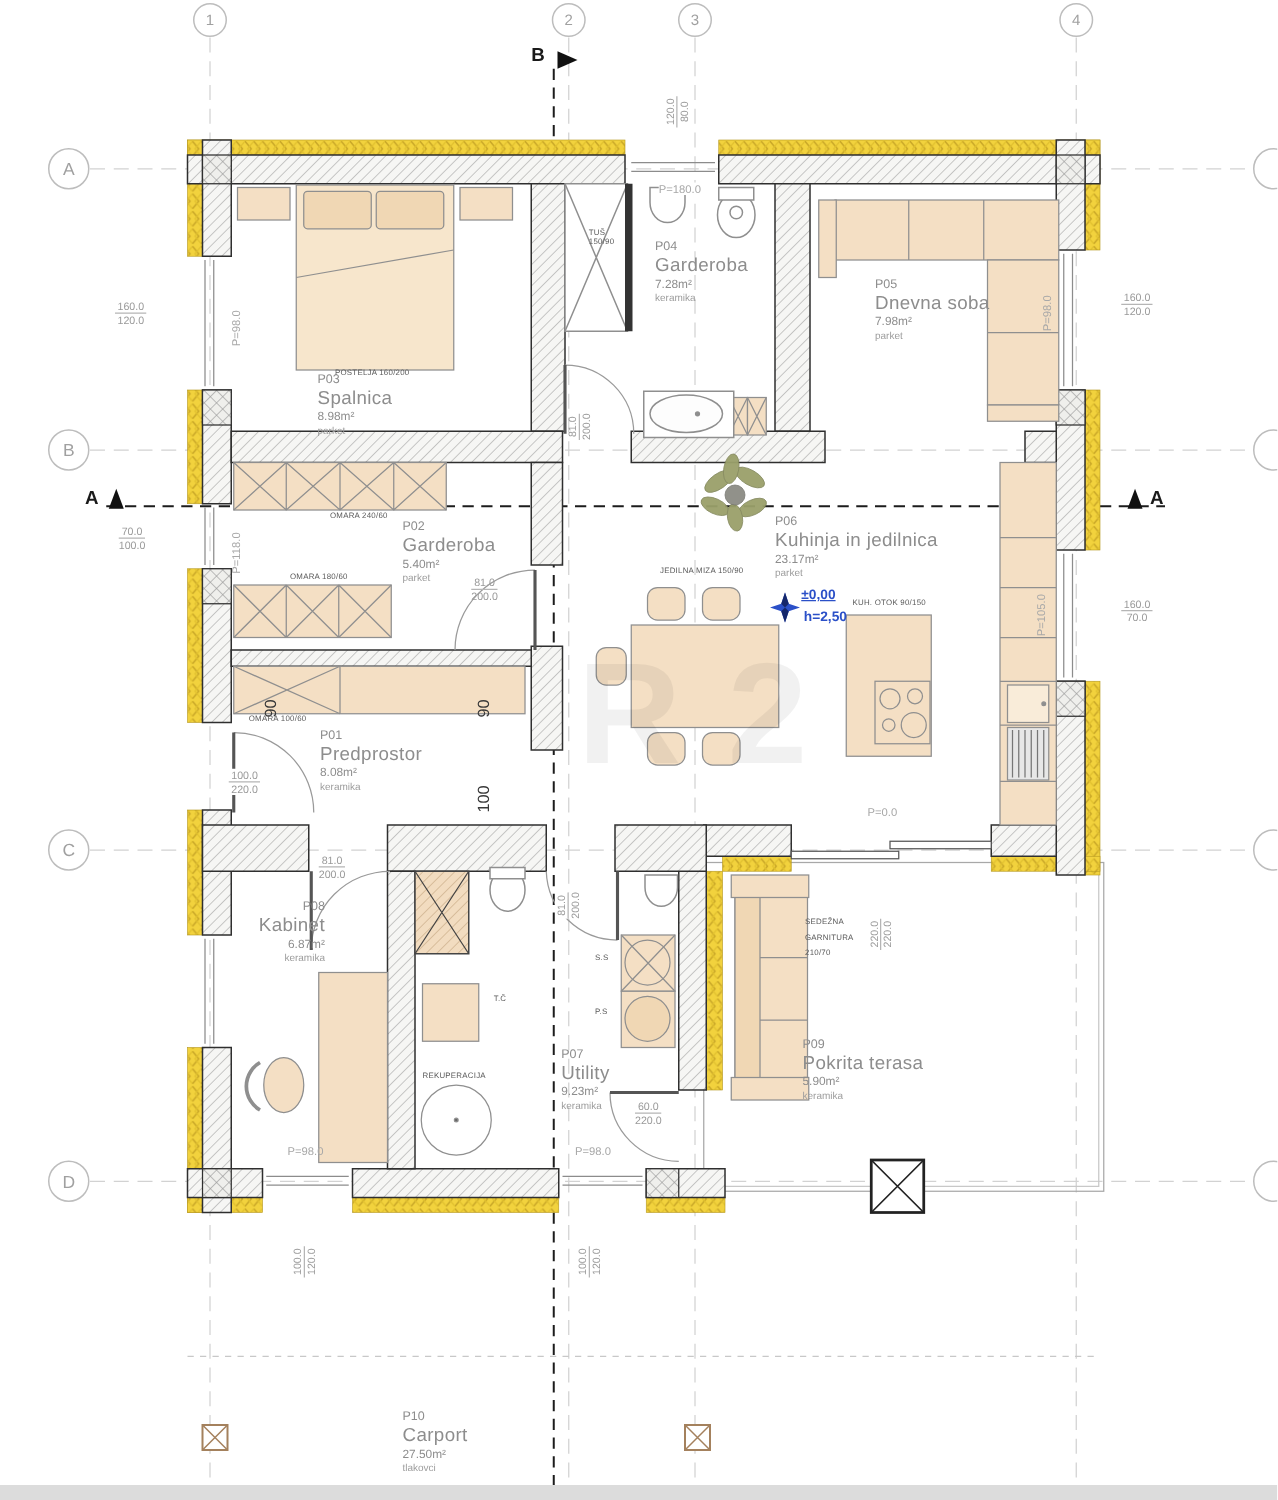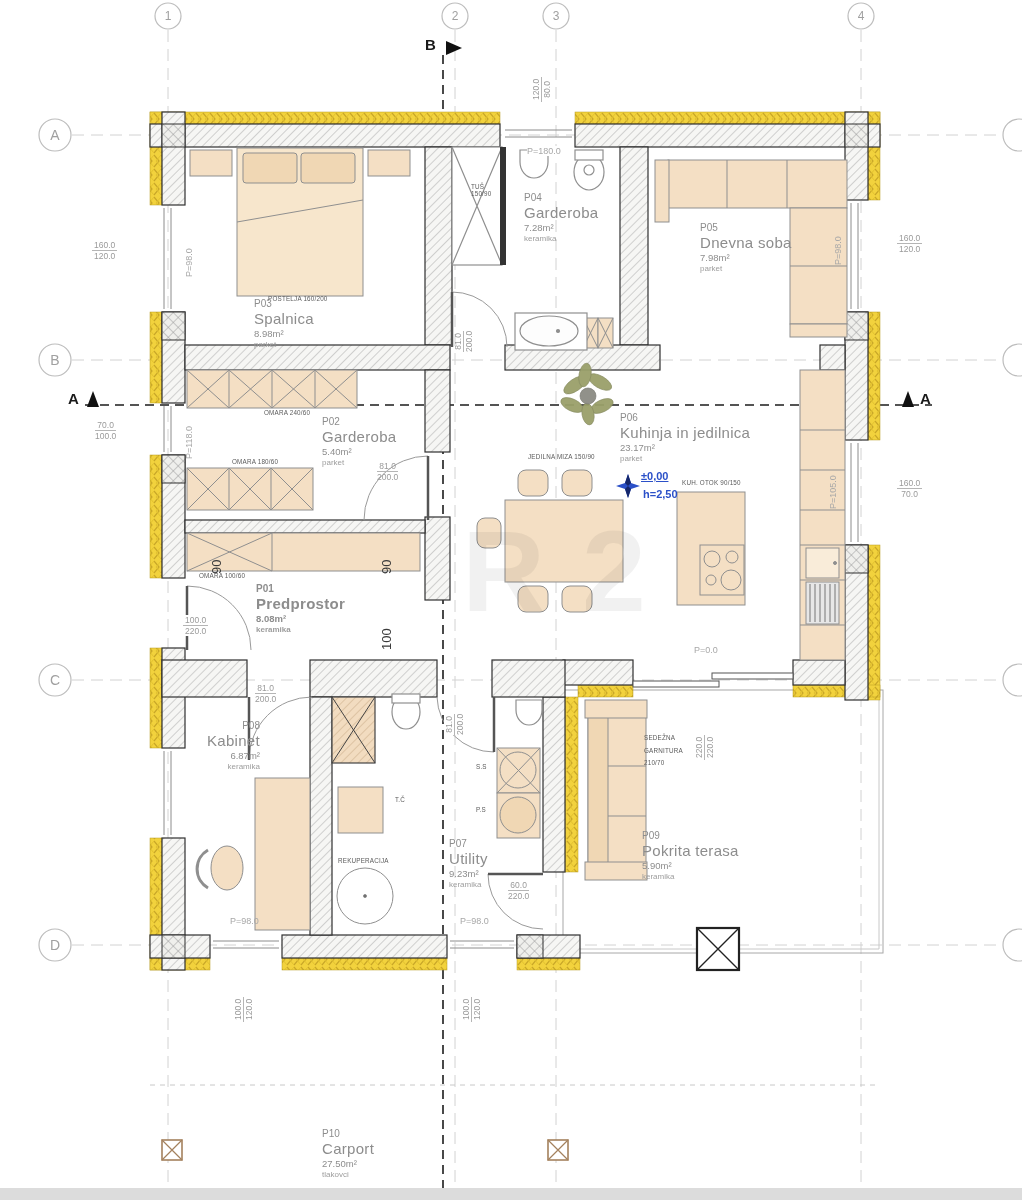--- a/index.html
+++ b/index.html
@@ -325,21 +325,21 @@
   </g>
 </svg>
 
 <div class="wm" style="left:462px;top:505px;">R</div>
 <div class="wm" style="left:582px;top:505px;">2</div>
 
 <div class="seclab" style="left:425px;top:36px;">B</div>
 <div class="seclab" style="left:68px;top:390px;">A</div>
 <div class="seclab" style="left:920px;top:390px;">A</div>
 
-<div class="rl" style="left:256px;top:583px;font-weight:bold;">
+<div class="rl" style="left:256px;top:583px;">
   <div class="rid">P01</div>
   <div class="rname">Predprostor</div>
   <div class="rarea">8.08m²</div>
   <div class="rfloor">keramika</div>
 </div>
 <div class="rl" style="left:322px;top:416px;">
   <div class="rid">P02</div>
   <div class="rname">Garderoba</div>
   <div class="rarea">5.40m²</div>
   <div class="rfloor">parket</div>

